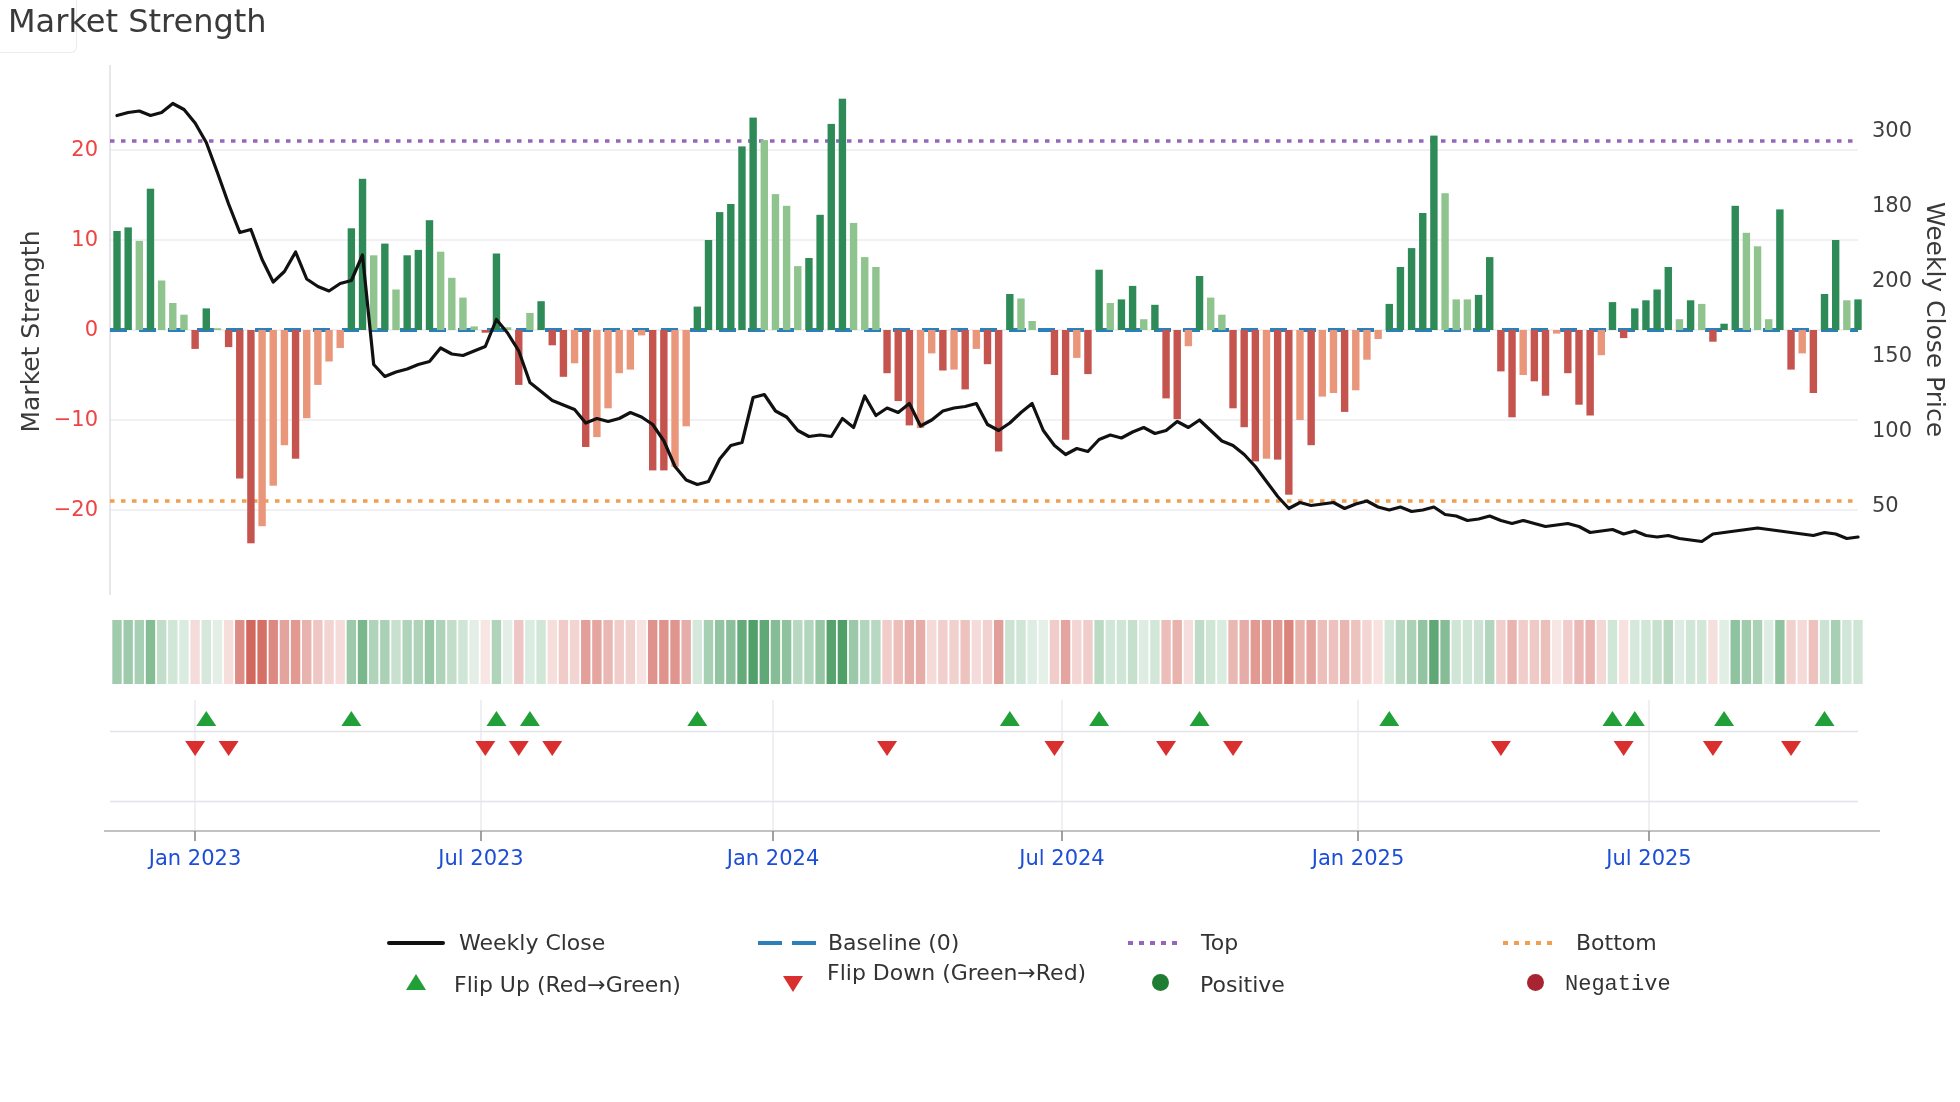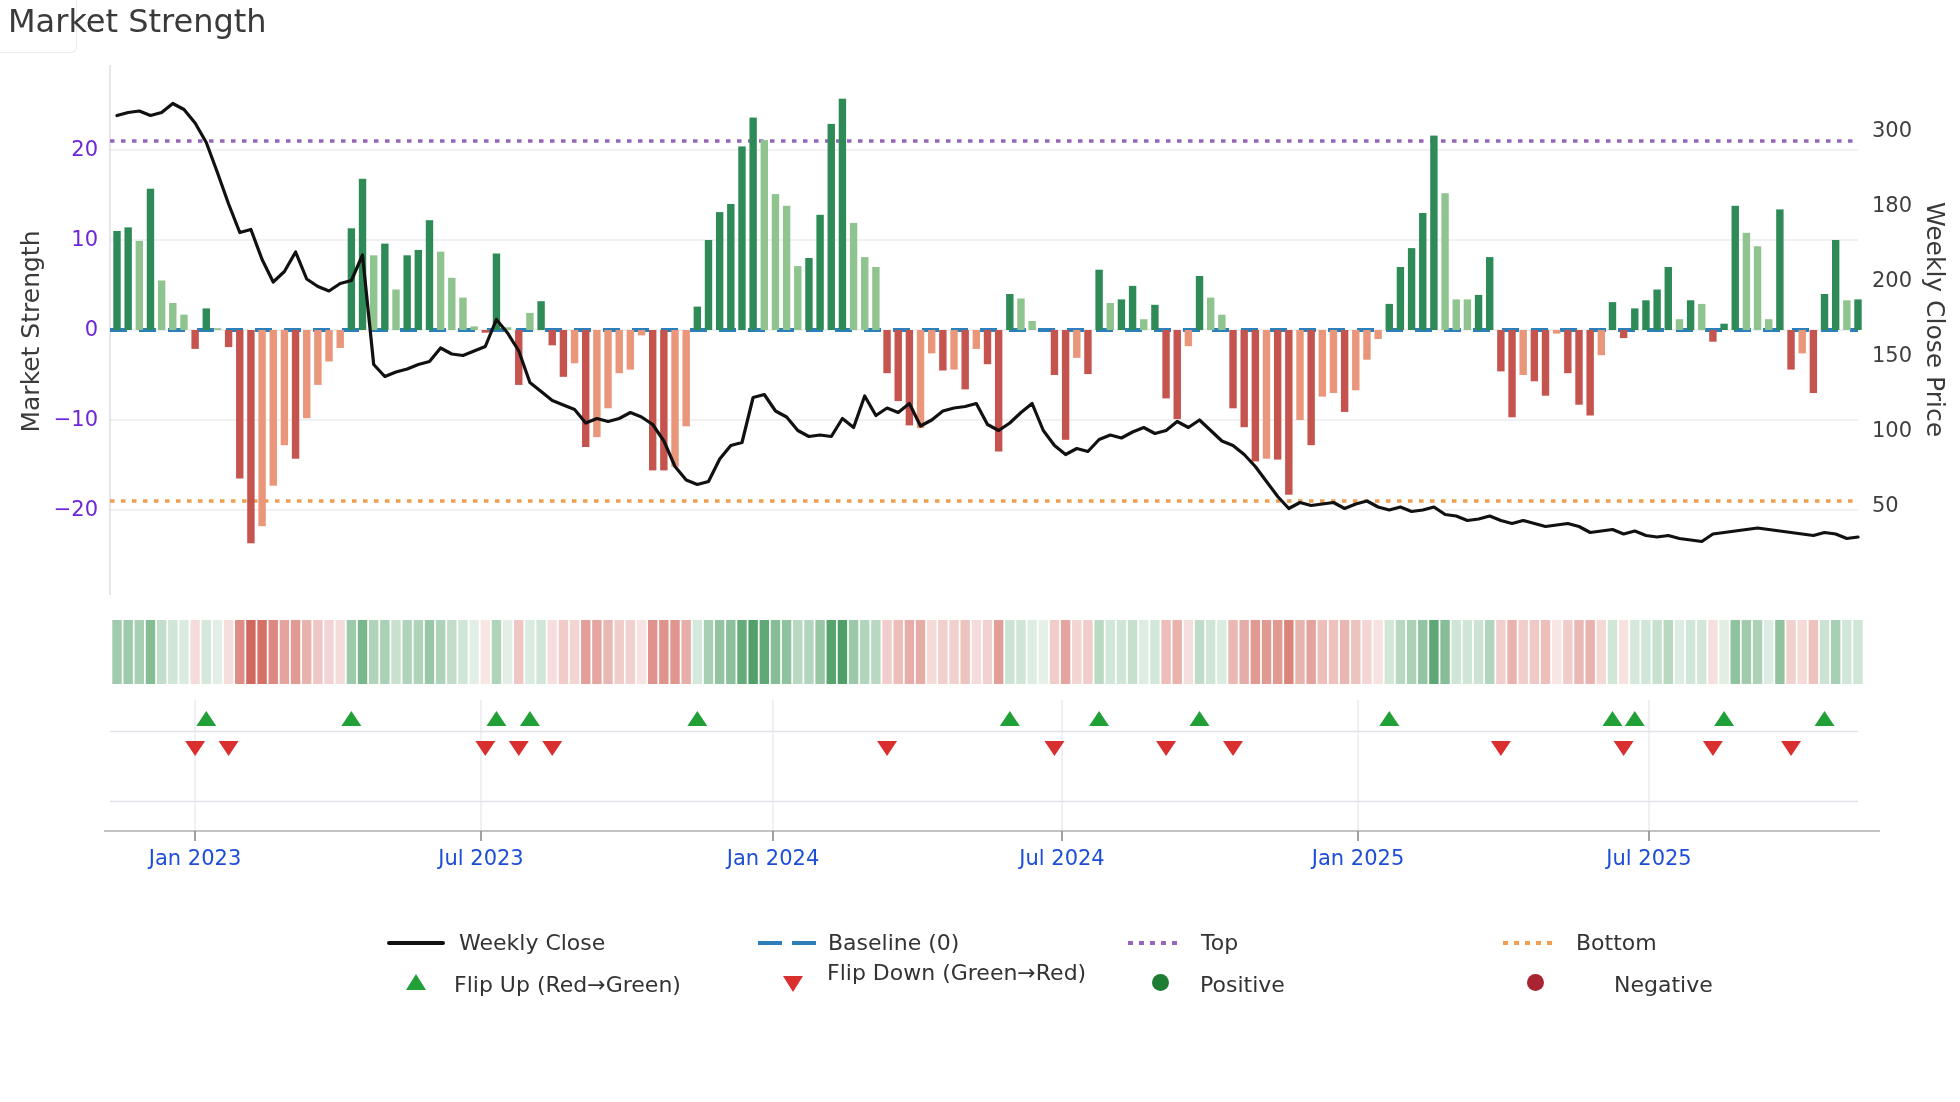--- a/index.html
+++ b/index.html
@@ -1,21 +1,21 @@
 <!DOCTYPE html>
 <html><head>
 <meta charset="utf-8">
 <style>
   html,body{margin:0;padding:0;background:#ffffff;}
   body{font-family:"DejaVu Sans", sans-serif; color:#3a3a3a;}
   #fig{position:relative;width:1960px;height:1102px;background:#fff;overflow:hidden;border-radius:28px;}
   #chart-svg{position:absolute;left:0;top:0;}
   .title{position:absolute;left:8px;top:2px;font-size:32px;color:#3a3a3a;}
   .labels div{position:absolute;}
-  .ytick{font-size:21px;color:#6d28d9;text-align:right;width:60px;}
+  .ytick{font-size:21px;color:#ef4444;text-align:right;width:60px;}
   .ytick-r{font-size:21px;color:#3f3f3f;text-align:left;width:80px;}
   .xtick{font-size:21px;color:#1d4ed8;text-align:center;width:160px;}
   .vlabel{position:absolute;width:300px;text-align:center;font-size:25px;color:#3a3a3a;}
   .vlabel.left{transform:rotate(-90deg);}
   .vlabel.right{transform:rotate(90deg);}
   .source{position:absolute;left:1500px;top:772px;width:445px;text-align:right;font-size:21px;color:#9a9a9a;}
   .legend-label{position:absolute;font-size:22px;color:#333;white-space:nowrap;}
   .sw{position:absolute;}
   .sw-line{width:58px;height:4px;background:#111;border-radius:2px;}
   .sw-dash{width:58px;height:4px;}
@@ -439,15 +439,15 @@
     <div class="sw tri-up" style="left:406px;top:974px;border-bottom:16px solid #22a038;"></div>
     <div class="legend-label" style="left:454px;top:972px;">Flip Up (Red→Green)</div>
 
     <div class="sw tri-down" style="left:783px;top:976px;border-top:16px solid #d92f2f;"></div>
     <div class="legend-label" style="left:827px;top:960px;">Flip Down (Green→Red)</div>
 
     <div class="sw dot" style="left:1152px;top:974px;background:#1e7d32;"></div>
     <div class="legend-label" style="left:1200px;top:972px;">Positive</div>
 
     <div class="sw dot" style="left:1527px;top:974px;background:#a92432;"></div>
-    <div class="legend-label" style="left:1614px;top:972px;">Negative</div>
+    <div class="legend-label" style="left:1565px;top:972px;font-family:Liberation Mono, monospace;">Negative</div>
   </div>
 </div>
 
 </body></html>

